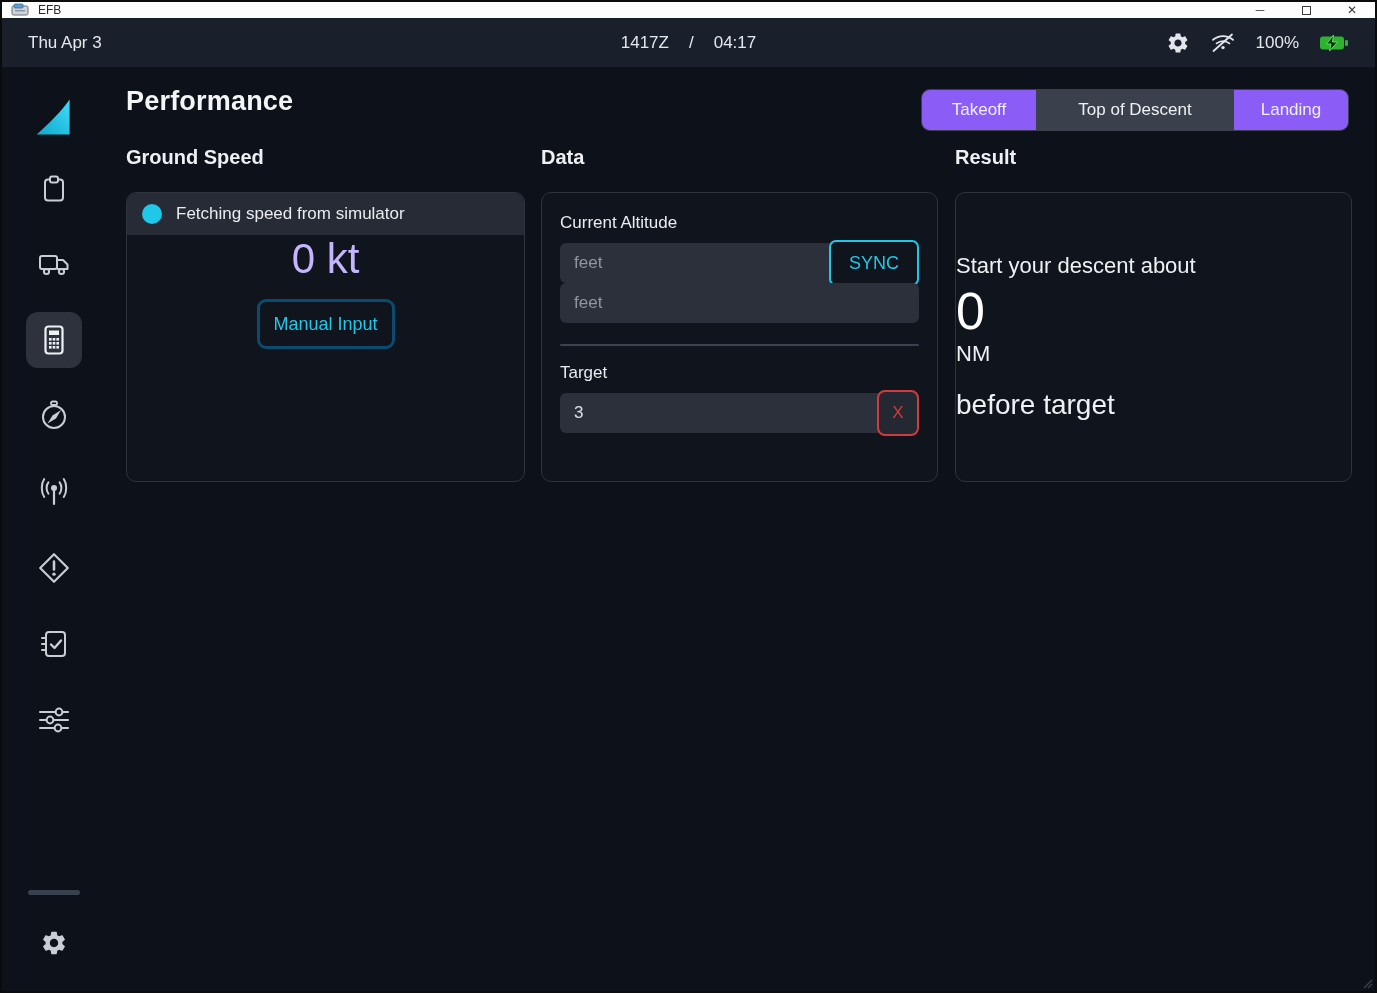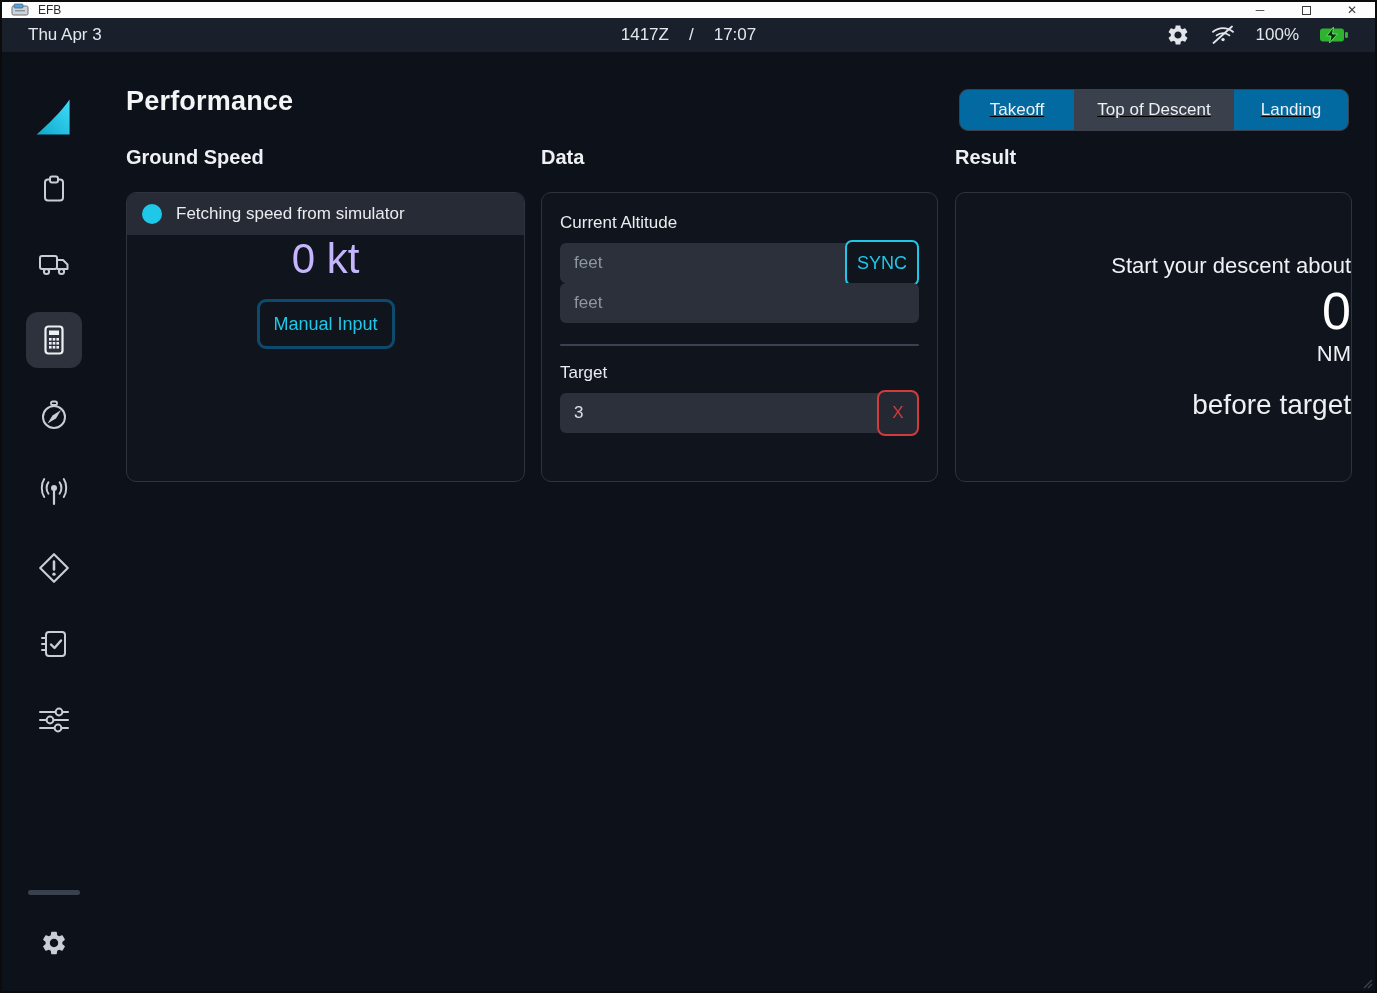--- a/index.html
+++ b/index.html
@@ -10,21 +10,21 @@
   
   .titlebar { height:16px; background:#fdfdfd; display:flex; align-items:center; }
   .titlebar .appicon { width:18px; height:14px; margin-left:9px; }
   .titlebar .apptitle { margin-left:9px; font-size:12px; color:#2b2b2b; }
   .win-controls { margin-left:auto; display:flex; height:100%; }
   .win-btn { width:46px; height:100%; display:flex; align-items:center; justify-content:center;
              font-size:12px; color:#3c3c3c; background:transparent; border:none; cursor:pointer; }
   .win-btn.max span { width:9px; height:9px; border:1px solid #3c3c3c; display:block; }
 
   
-  .statusbar { height:34px; background:#1a202b; display:flex; align-items:center; padding:0 26px;
+  .statusbar { height:49px; background:#1a202b; display:flex; align-items:center; padding:0 26px;
                color:#e4e7ec; font-size:17px; position:relative; }
   .sb-date { font-weight:400; }
   .sb-center { position:absolute; left:50%; transform:translateX(-50%); display:flex; gap:20px; align-items:center; }
   .sb-right { margin-left:auto; display:flex; align-items:center; gap:20px; }
   .sb-right svg { display:block; }
 
   
   .content { position:absolute; top:70px; left:0; right:0; bottom:0; background:#0d1119; }
 
   
@@ -37,24 +37,24 @@
   .side-divider { position:absolute; bottom:96px; left:50%; transform:translateX(-50%);
                   width:52px; height:5px; border-radius:3px; background:#39414e; }
   .side-gear { position:absolute; bottom:20px; left:50%; transform:translateX(-50%);
                width:56px; height:56px; display:flex; align-items:center; justify-content:center; cursor:pointer; }
 
   
   .main { position:absolute; left:104px; top:0; right:0; bottom:0; }
   .page-title { position:absolute; left:20px; top:14px; font-size:27px; font-weight:700; color:#f3f5f7; letter-spacing:.2px; }
 
   .tabs { position:absolute; right:26px; top:17px; display:flex; border:1px solid #3a414c;
-          border-radius:9px; overflow:hidden; background:#0369a1;text-decoration:underline; }
+          border-radius:9px; overflow:hidden; background:#8b5cf6; }
   .tab { height:40px; display:flex; align-items:center; justify-content:center;
          font-size:17px; color:#eef0f3; cursor:pointer; background:transparent; border:none; }
-  .tab-0 { width:114px; } .tab-1 { width:160px; } .tab-2 { width:114px; }
+  .tab-0 { width:114px; } .tab-1 { width:198px; } .tab-2 { width:114px; }
   .tab.active { background:#3a414c; }
 
   .section-title { position:absolute; top:74px; font-size:20px; font-weight:600; color:#eef0f3; }
   .st-1 { left:20px; } .st-2 { left:435px; } .st-3 { left:849px; }
 
   .card { position:absolute; top:120px; height:290px; background:#10141d;
           border:1px solid #2e333e; border-radius:10px; }
   .card-1 { left:20px; width:399px; }
   .card-2 { left:435px; width:397px; }
   .card-3 { left:849px; width:397px; }
@@ -69,29 +69,29 @@
   .manual-btn { margin-top:16px; width:138px; height:50px; background:transparent;
                 border:3px solid #0c4a6e; border-radius:9px; color:#1fc8e8; font-size:18px; cursor:pointer; }
 
   
   .data-inner { padding:20px 18px 0 18px; }
   .field-label { font-size:17px; color:#e9ebee; margin-bottom:10px; }
   .input-row { position:relative;border-radius:7px; }
   .text-input { width:100%; height:40px; background:#2b303b; border:none; border-radius:6px;
                 color:#dce0e6; font-size:17px; padding:0 14px; outline:none; }
   .text-input::placeholder { color:#8f96a1; }
-  .sync-btn { position:absolute; right:0; top:-3px; height:46px; width:74px; background:#10141d;
+  .sync-btn { position:absolute; right:0; top:-3px; height:46px; width:90px; background:#10141d;
               border:2px solid #1fc8e8; border-radius:7px; color:#1fc8e8; font-size:18px; cursor:pointer; }
   .clear-btn { position:absolute; right:0; top:-3px; height:46px; width:42px; background:#232833;
                border:2px solid #d23b3b; border-radius:8px; color:#d23b3b; font-size:17px; cursor:pointer; }
   .data-divider { height:2px; background:#3a4150; border-radius:1px; margin:21px 0 17px 0; }
   .mt-group { margin-top:22px; }
 
   
-  .card-3 { display:flex; flex-direction:column; align-items:flex-end; justify-content:center; }
+  .card-3 { display:flex; flex-direction:column; align-items:flex-start; justify-content:center; }
   .res-line1 { font-size:22px; color:#eef0f3; }
   .res-value { font-size:52px; color:#ffffff; margin-top:4px; line-height:1.1; }
   .res-unit { font-size:22px; color:#eef0f3; margin-top:0px; }
   .res-line2 { font-size:28px; color:#eef0f3; margin-top:22px; }
 
   .resize-grip { position:absolute; right:2px; bottom:2px; }
 
   svg { overflow:visible; }
 </style>
 </head>
@@ -113,21 +113,21 @@
         </button>
       <button class="win-btn">✕</button>
     </div>
   </div>
 
   <div class="statusbar">
     <span class="sb-date">Thu Apr 3</span>
     <div class="sb-center">
       <span>1417Z</span>
       <span>/</span>
-      <span>17:07</span>
+      <span>04:17</span>
     </div>
     <div class="sb-right">
       <svg width="24" height="24" viewBox="0 0 24 24">
         <path fill="#e2e5ea" d="M19.14,12.94c0.04-0.3,0.06-0.61,0.06-0.94c0-0.32-0.02-0.64-0.07-0.94l2.03-1.58c0.18-0.14,0.23-0.41,0.12-0.61 l-1.92-3.32c-0.12-0.22-0.37-0.29-0.59-0.22l-2.39,0.96c-0.5-0.38-1.03-0.7-1.62-0.94L14.4,2.81c-0.04-0.24-0.24-0.41-0.48-0.41 h-3.84c-0.24,0-0.43,0.17-0.47,0.41L9.25,5.35C8.66,5.59,8.12,5.92,7.63,6.29L5.24,5.33c-0.22-0.08-0.47,0-0.59,0.22L2.74,8.87 C2.62,9.08,2.66,9.34,2.86,9.48l2.03,1.58C4.84,11.36,4.8,11.69,4.8,12s0.02,0.64,0.07,0.94l-2.03,1.58 c-0.18,0.14-0.23,0.41-0.12,0.61l1.92,3.32c0.12,0.22,0.37,0.29,0.59,0.22l2.39-0.96c0.5,0.38,1.03,0.7,1.62,0.94l0.36,2.54 c0.05,0.24,0.24,0.41,0.48,0.41h3.84c0.24,0,0.44-0.17,0.47-0.41l0.36-2.54c0.59-0.24,1.13-0.56,1.62-0.94l2.39,0.96 c0.22,0.08,0.47,0,0.59-0.22l1.92-3.32c0.12-0.22,0.07-0.47-0.12-0.61L19.14,12.94z M12,15.6c-1.98,0-3.6-1.62-3.6-3.6 s1.62-3.6,3.6-3.6s3.6,1.62,3.6,3.6S13.98,15.6,12,15.6z"></path>
       </svg>
       <svg width="26" height="24" viewBox="0 0 24 24">
         <g stroke="#e2e5ea" stroke-width="1.8" fill="none" stroke-linecap="round">
           <path d="M2,8.8 C7.8,3.8 16.2,3.8 22,8.8"></path>
           <path d="M5.6,12.4 C9.4,9.3 14.6,9.3 18.4,12.4"></path>
           <line x1="2.5" y1="20" x2="21" y2="3.5"></line>

